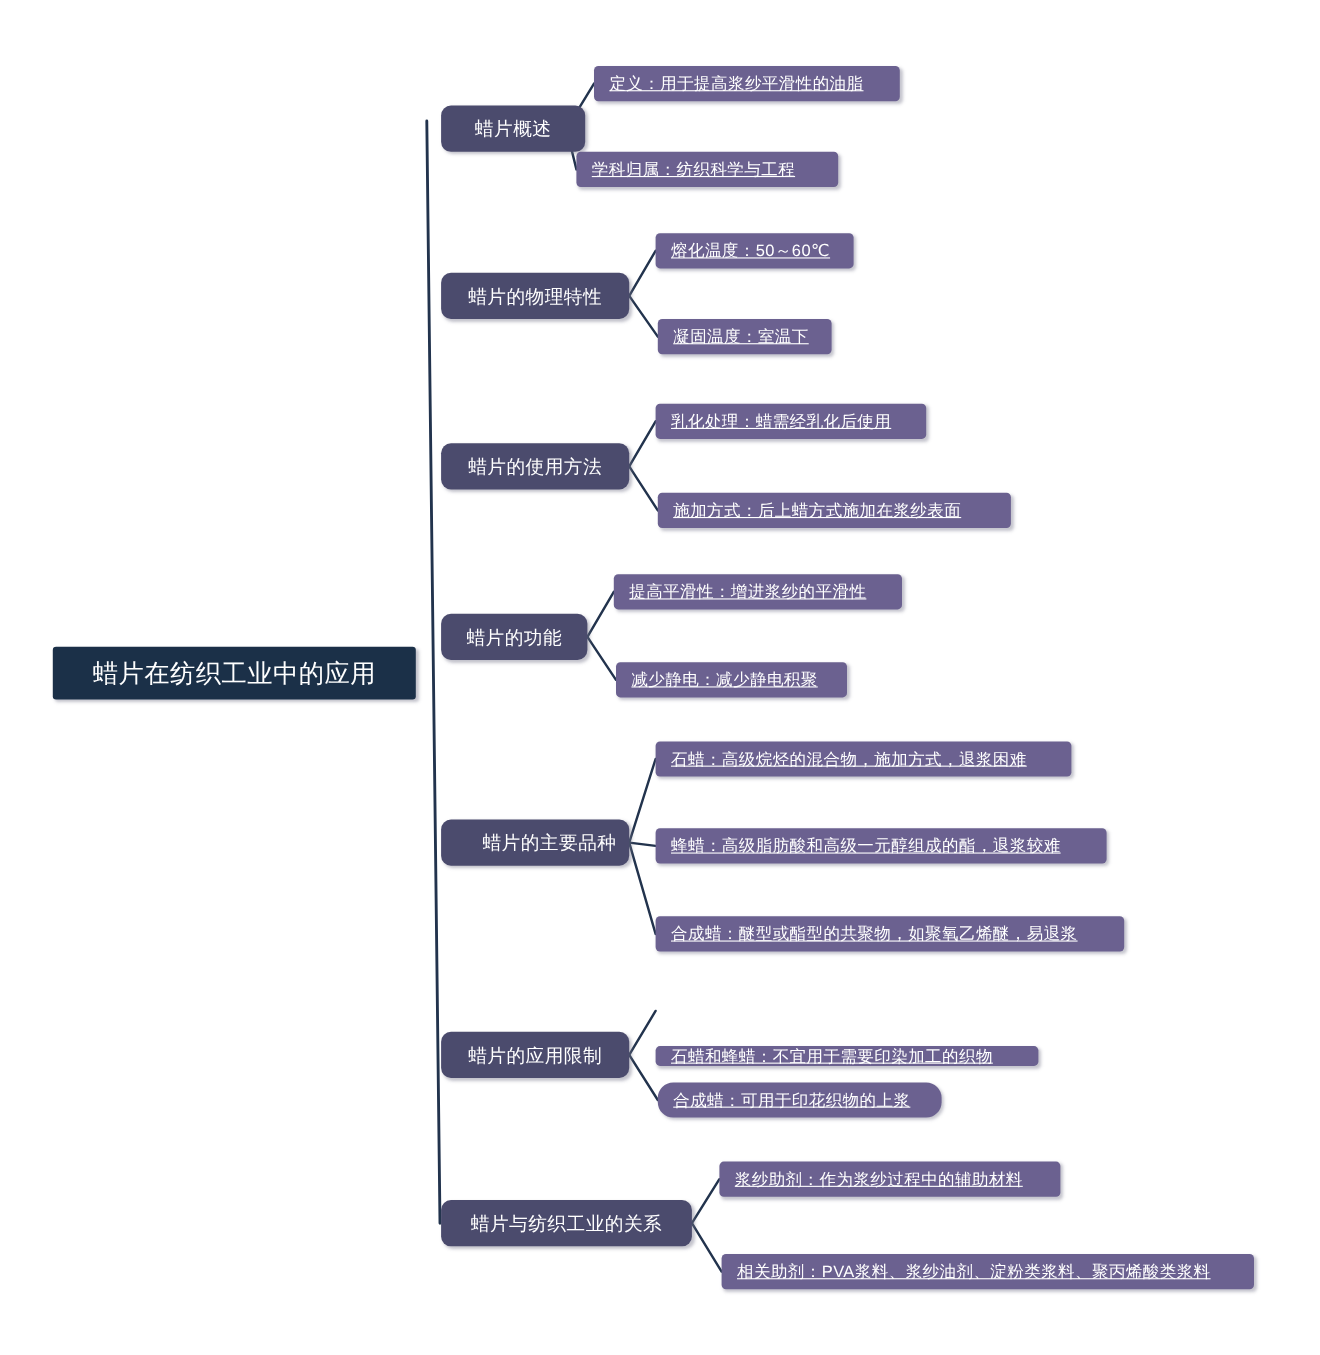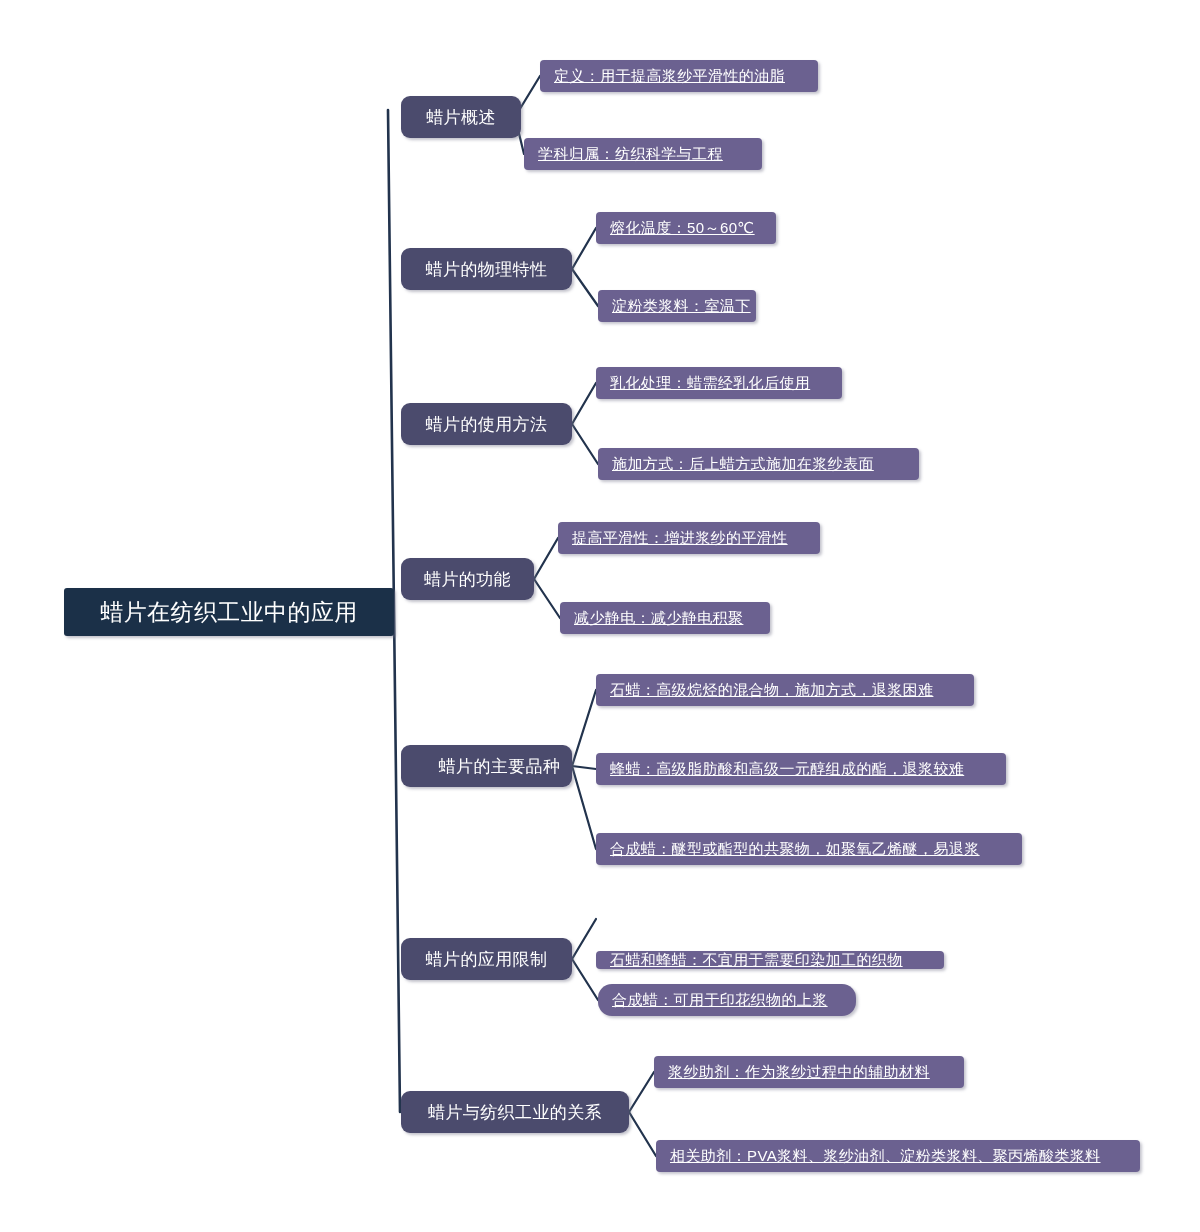--- a/index.html
+++ b/index.html
@@ -78,27 +78,27 @@
       <path d="M 534 579 L 560 618" stroke="#22334d" stroke-width="2.2" fill="none" stroke-linecap="round"></path>
       <path d="M 572 766 L 596 690" stroke="#22334d" stroke-width="2.2" fill="none" stroke-linecap="round"></path>
       <path d="M 572 766 L 596 769" stroke="#22334d" stroke-width="2.2" fill="none" stroke-linecap="round"></path>
       <path d="M 572 766 L 596 849" stroke="#22334d" stroke-width="2.2" fill="none" stroke-linecap="round"></path>
       <path d="M 572 959 L 596 919" stroke="#22334d" stroke-width="2.2" fill="none" stroke-linecap="round"></path>
       <path d="M 572 959 L 598 1000" stroke="#22334d" stroke-width="2.2" fill="none" stroke-linecap="round"></path>
       <path d="M 629 1112 L 654 1072" stroke="#22334d" stroke-width="2.2" fill="none" stroke-linecap="round"></path>
       <path d="M 629 1112 L 656 1156" stroke="#22334d" stroke-width="2.2" fill="none" stroke-linecap="round"></path>
     </svg>
   <div id="node-layer">
-      <div class="node node-root" style="left: 48px; top: 588px; width: 330px; height: 48px; margin-left: 16px;">蜡片在纺织工业中的应用</div>
-      <div class="node node-branch" style="left: 401px; top: 96px; width: 120px; height: 42px;">蜡片概述</div>
+      <div class="node node-root" style="left: 48px; top: 588px; width: 330px; height: 48px;">蜡片在纺织工业中的应用</div>
+      <div class="node node-branch" style="left: 401px; top: 96px; width: 131px; height: 42px;">蜡片概述</div>
       <div class="node node-leaf" style="left: 540px; top: 60px; width: 278px; height: 32px;">定义：用于提高浆纱平滑性的油脂</div>
       <div class="node node-leaf" style="left: 524px; top: 138px; width: 238px; height: 32px;">学科归属：纺织科学与工程</div>
       <div class="node node-branch" style="left: 401px; top: 248px; width: 171px; height: 42px;">蜡片的物理特性</div>
       <div class="node node-leaf" style="left: 596px; top: 212px; width: 180px; height: 32px;">熔化温度：50～60℃</div>
-      <div class="node node-leaf" style="left: 598px; top: 290px; width: 158px; height: 32px;">淀粉类浆料：室温下</div>
+      <div class="node node-leaf" style="left: 598px; top: 290px; width: 158px; height: 32px;">凝固温度：室温下</div>
       <div class="node node-branch" style="left: 401px; top: 403px; width: 171px; height: 42px;">蜡片的使用方法</div>
       <div class="node node-leaf" style="left: 596px; top: 367px; width: 246px; height: 32px;">乳化处理：蜡需经乳化后使用</div>
       <div class="node node-leaf" style="left: 598px; top: 448px; width: 321px; height: 32px;">施加方式：后上蜡方式施加在浆纱表面</div>
       <div class="node node-branch" style="left: 401px; top: 558px; width: 133px; height: 42px;">蜡片的功能</div>
       <div class="node node-leaf" style="left: 558px; top: 522px; width: 262px; height: 32px;">提高平滑性：增进浆纱的平滑性</div>
       <div class="node node-leaf" style="left: 560px; top: 602px; width: 210px; height: 32px;">减少静电：减少静电积聚</div>
       <div class="node node-branch" style="left: 401px; top: 745px; width: 171px; height: 42px; padding-left: 42px;">蜡片的主要品种</div>
       <div class="node node-leaf" style="left: 596px; top: 674px; width: 378px; height: 32px;">石蜡：高级烷烃的混合物，施加方式，退浆困难</div>
       <div class="node node-leaf" style="left: 596px; top: 753px; width: 410px; height: 32px;">蜂蜡：高级脂肪酸和高级一元醇组成的酯，退浆较难</div>
       <div class="node node-leaf" style="left: 596px; top: 833px; width: 426px; height: 32px; text-align: center;">合成蜡：醚型或酯型的共聚物，如聚氧乙烯醚，易退浆</div>

